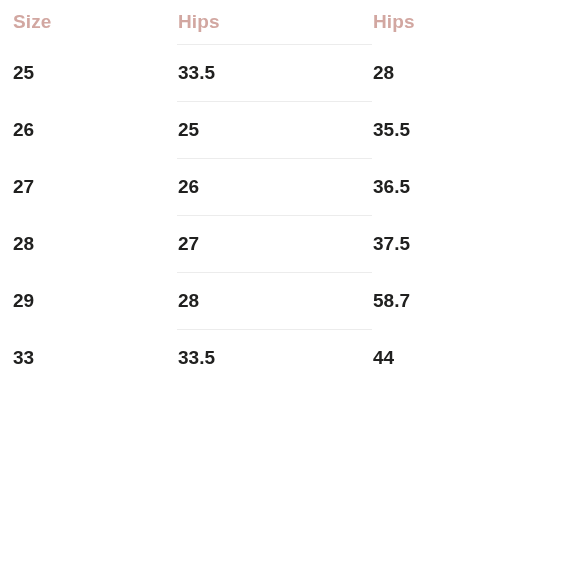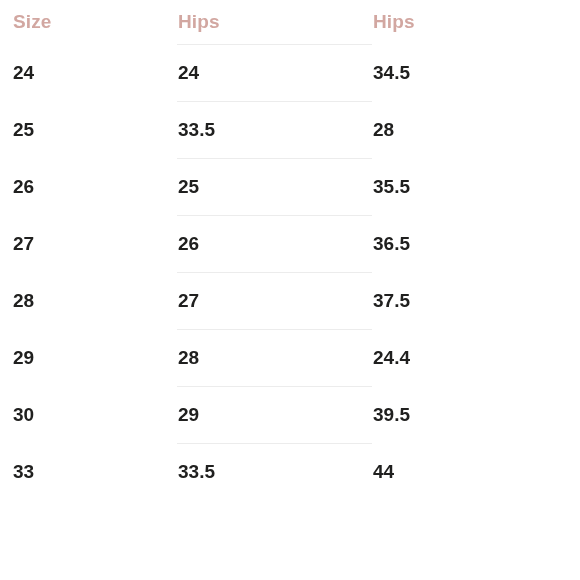--- a/index.html
+++ b/index.html
@@ -119,31 +119,20 @@
             <span class="cell-inner">Hips</span>
           </th>
           <th class="th-hips">
             <span class="cell-inner">Hips</span>
           </th>
         </tr>
       </thead>
       <tbody id="table-body">
           <tr>
             <td>
-              <span class="cell-inner">24</span>
-            </td>
-            <td>
-              <span class="cell-inner">24</span>
-            </td>
-            <td>
-              <span class="cell-inner">34.5</span>
-            </td>
-          </tr>
-          <tr>
-            <td>
               <span class="cell-inner">25</span>
             </td>
             <td>
               <span class="cell-inner">33.5</span>
             </td>
             <td>
               <span class="cell-inner">28</span>
             </td>
           </tr>
           <tr>
@@ -180,32 +169,21 @@
             </td>
           </tr>
           <tr>
             <td>
               <span class="cell-inner">29</span>
             </td>
             <td>
               <span class="cell-inner">28</span>
             </td>
             <td>
-              <span class="cell-inner">24.4</span>
-            </td>
-          </tr>
-          <tr>
-            <td>
-              <span class="cell-inner">30</span>
-            </td>
-            <td>
-              <span class="cell-inner">29</span>
-            </td>
-            <td>
-              <span class="cell-inner">39.5</span>
+              <span class="cell-inner">58.7</span>
             </td>
           </tr>
           <tr>
             <td>
               <span class="cell-inner">33</span>
             </td>
             <td>
               <span class="cell-inner">33.5</span>
             </td>
             <td>

